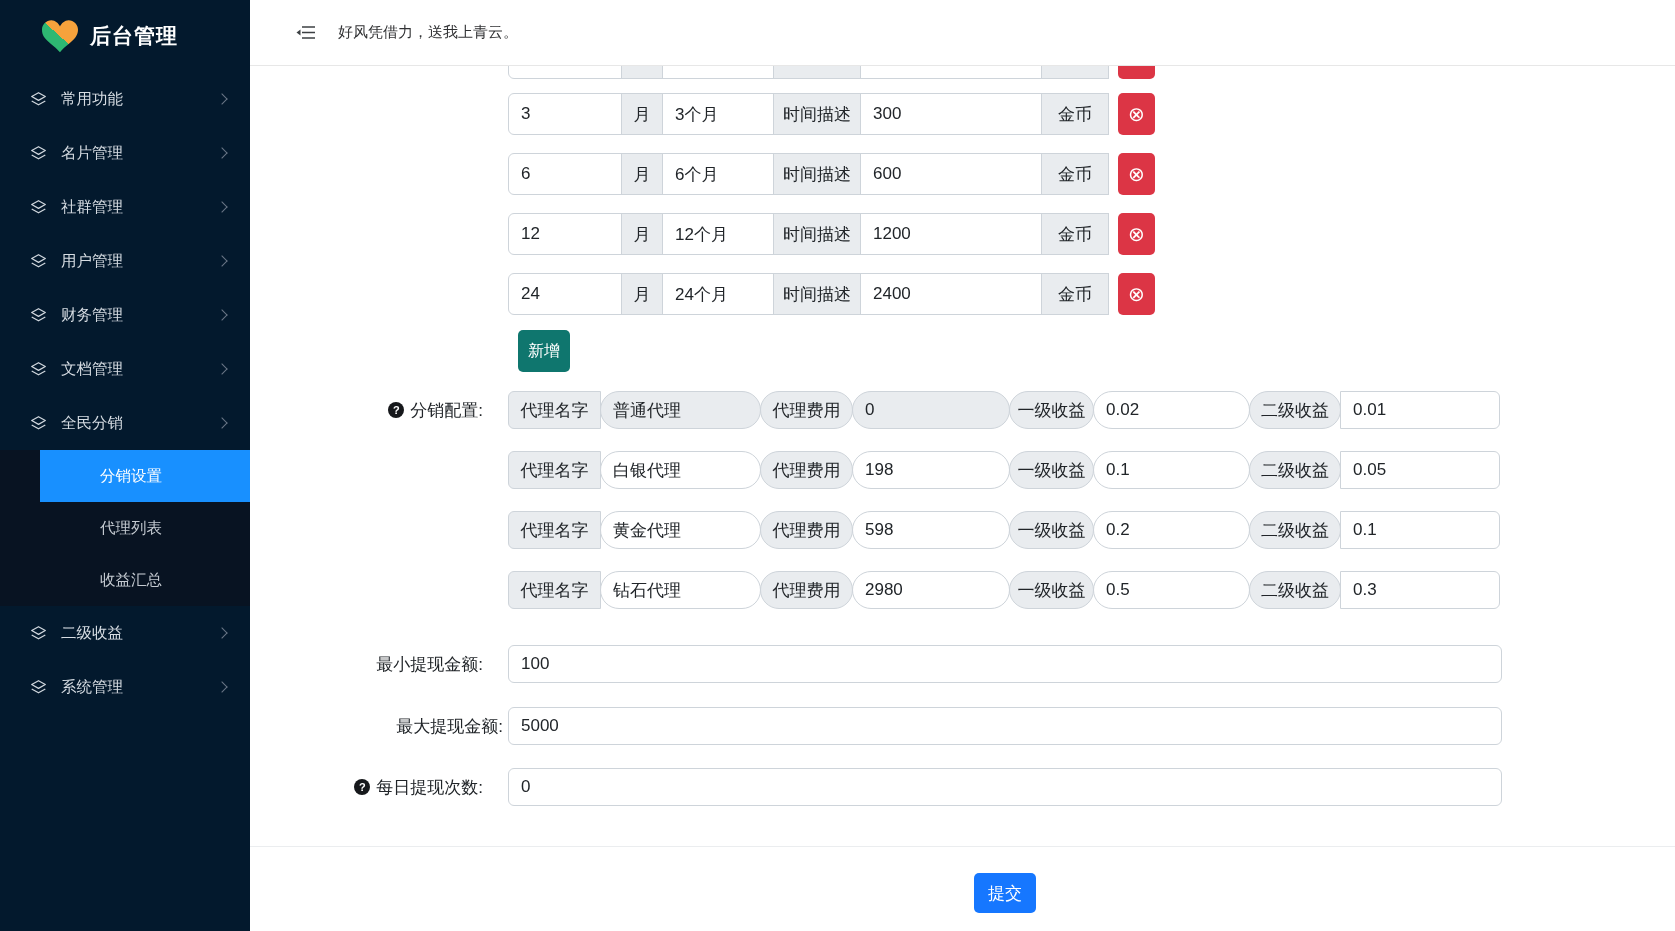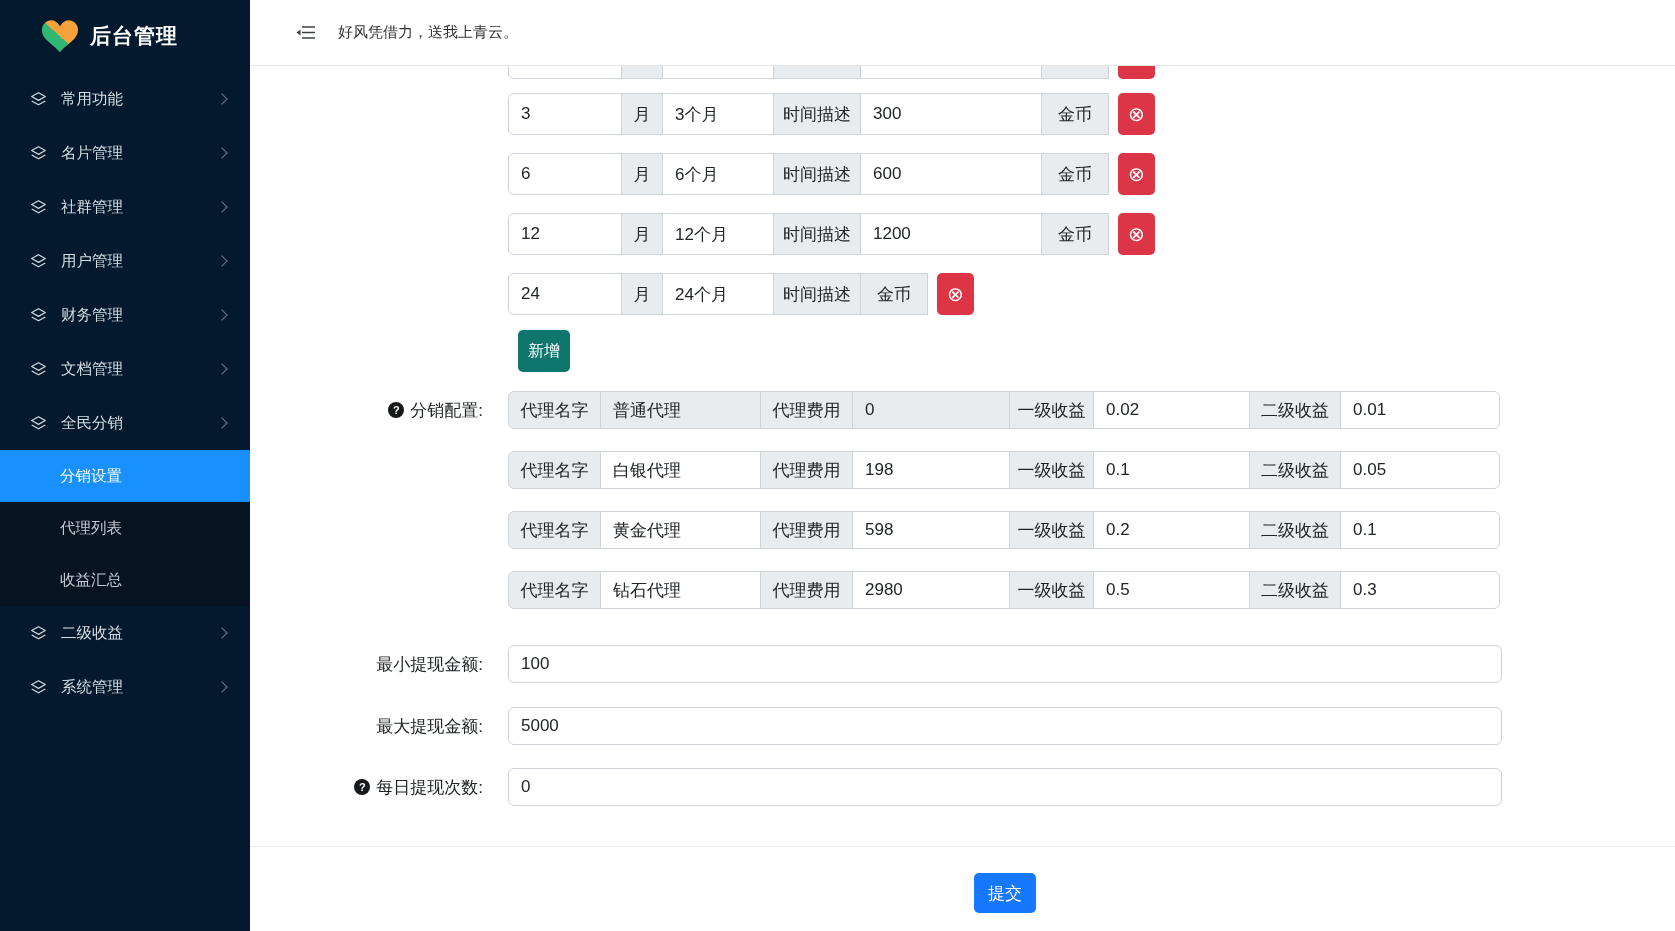--- a/index.html
+++ b/index.html
@@ -9,21 +9,21 @@
   
   .sidebar{position:absolute;left:0;top:0;width:250px;height:100%;background:#03192d;z-index:10;}
   .logo{height:72px;display:flex;align-items:center;padding-left:42px;gap:12px;}
   .logo-title{font-size:21px;font-weight:bold;color:#fff;letter-spacing:1px;}
   .menu-item{height:54px;display:flex;align-items:center;padding:0 24px 0 30px;gap:14px;
              font-size:15.5px;color:#d7dde3;cursor:pointer;}
   .mi-icon{width:17px;height:17px;color:#cfd6dd;flex:0 0 auto;}
   .mi-label{flex:1 1 auto;}
   .mi-chevron{width:7px;height:7px;border-top:1.5px solid #6a7787;border-right:1.5px solid #6a7787;
               transform:rotate(45deg);flex:0 0 auto;}
-  .submenu{background:#081322;}
+  .submenu{background:#081322;padding-left:40px;}
   .sub-item{height:52px;display:flex;align-items:center;padding-left:60px;font-size:15.5px;
             color:#c4cad1;cursor:pointer;}
   .sub-item.active{background:#1890ff;color:#fff;}
 
   
   .main{position:absolute;left:250px;top:0;right:0;bottom:0;background:#fff;overflow:hidden;}
   .topbar{position:absolute;left:0;top:0;right:0;height:66px;background:#fff;
           border-bottom:1px solid #e7e7e7;z-index:5;display:flex;align-items:center;
           gap:22px;padding-left:46px;box-sizing:border-box;}
   .fold-icon{width:20px;height:17px;color:#3c4043;cursor:pointer;}
@@ -31,21 +31,21 @@
 
   
   .igroup{display:flex;align-items:stretch;}
   .seg{border:1px solid #ced4da;margin-left:-1px;box-sizing:border-box;font-size:17px;color:#212529;}
   .igroup .seg:first-child{margin-left:0;border-radius:6px 0 0 6px;}
   .igroup .seg:last-child{border-radius:0 6px 6px 0;}
   .addon{background:#e9ecef;display:flex;align-items:center;justify-content:center;}
   .input{background:#fff;padding:0 12px;outline:none;font-family:"Liberation Sans",sans-serif;}
   .input.muted{background:#e9ecef;}
   .pricing-row .seg{height:42px;}
-  .agent-row .seg{height:38px;}
+  .agent-row .seg{height:38px;border-radius:19px;}
 
   .w-num{width:114px}.w-unit{width:42px}.w-desc{width:112px}.w-dlabel{width:88px}
   .w-price{width:182px}.w-punit{width:68px}
   .a-nlabel{width:93px}.a-name{width:161px}.a-flabel{width:93px}.a-fee{width:158px}
   .a-l1label{width:85px}.a-l1{width:157px}.a-l2label{width:92px}.a-l2{width:160px}
 
   .del-btn{margin-left:9px;width:37px;height:42px;background:#dc3545;border:none;border-radius:5px;
            color:#fff;display:flex;align-items:center;justify-content:center;cursor:pointer;flex:0 0 auto;}
   .del-icon{font-size:20px;line-height:1;}
 
@@ -249,20 +249,21 @@
     <button class="del-btn">
       <span class="del-icon">⊗</span>
     </button>
   </div>
 
   <div class="igroup pricing-row">
     <input class="seg input w-num" value="24" style="">
     <span class="seg addon w-unit">月</span>
     <input class="seg input w-desc" value="24个月" style="">
     <span class="seg addon w-dlabel">时间描述</span>
+    <input class="seg input w-price" value="2400" style="">
     <span class="seg addon w-punit">金币</span>
     <button class="del-btn">
       <span class="del-icon">⊗</span>
     </button>
   </div>
 </div>
 
     <button class="add-btn">新增</button>
 
     <div class="form-label" style="top:391px;height:38px;">
@@ -311,21 +312,21 @@
     <span class="seg addon a-l1label">一级收益</span>
     <input class="seg input a-l1" value="0.5" style="">
     <span class="seg addon a-l2label">二级收益</span>
     <input class="seg input a-l2" value="0.3" style="">
   </div>
 </div>
 
     <div class="form-label" style="top:645px;height:38px;">最小提现金额:</div>
     <input class="wide-input" style="top: 645px;" value="100">
 
-    <div class="form-label" style="top:707px;height:38px;">最大提现金额:</div>
+    <div class="form-label" style="top:707px;height:38px;margin-left:20px;">最大提现金额:</div>
     <input class="wide-input" style="top: 707px;" value="5000">
 
     <div class="form-label" style="top:768px;height:38px;">
       <span class="help">?</span>
       <span>每日提现次数:</span>
     </div>
     <input class="wide-input" style="top: 768px;" value="0">
 
     <div class="footer">
       <button class="submit-btn">提交</button>

